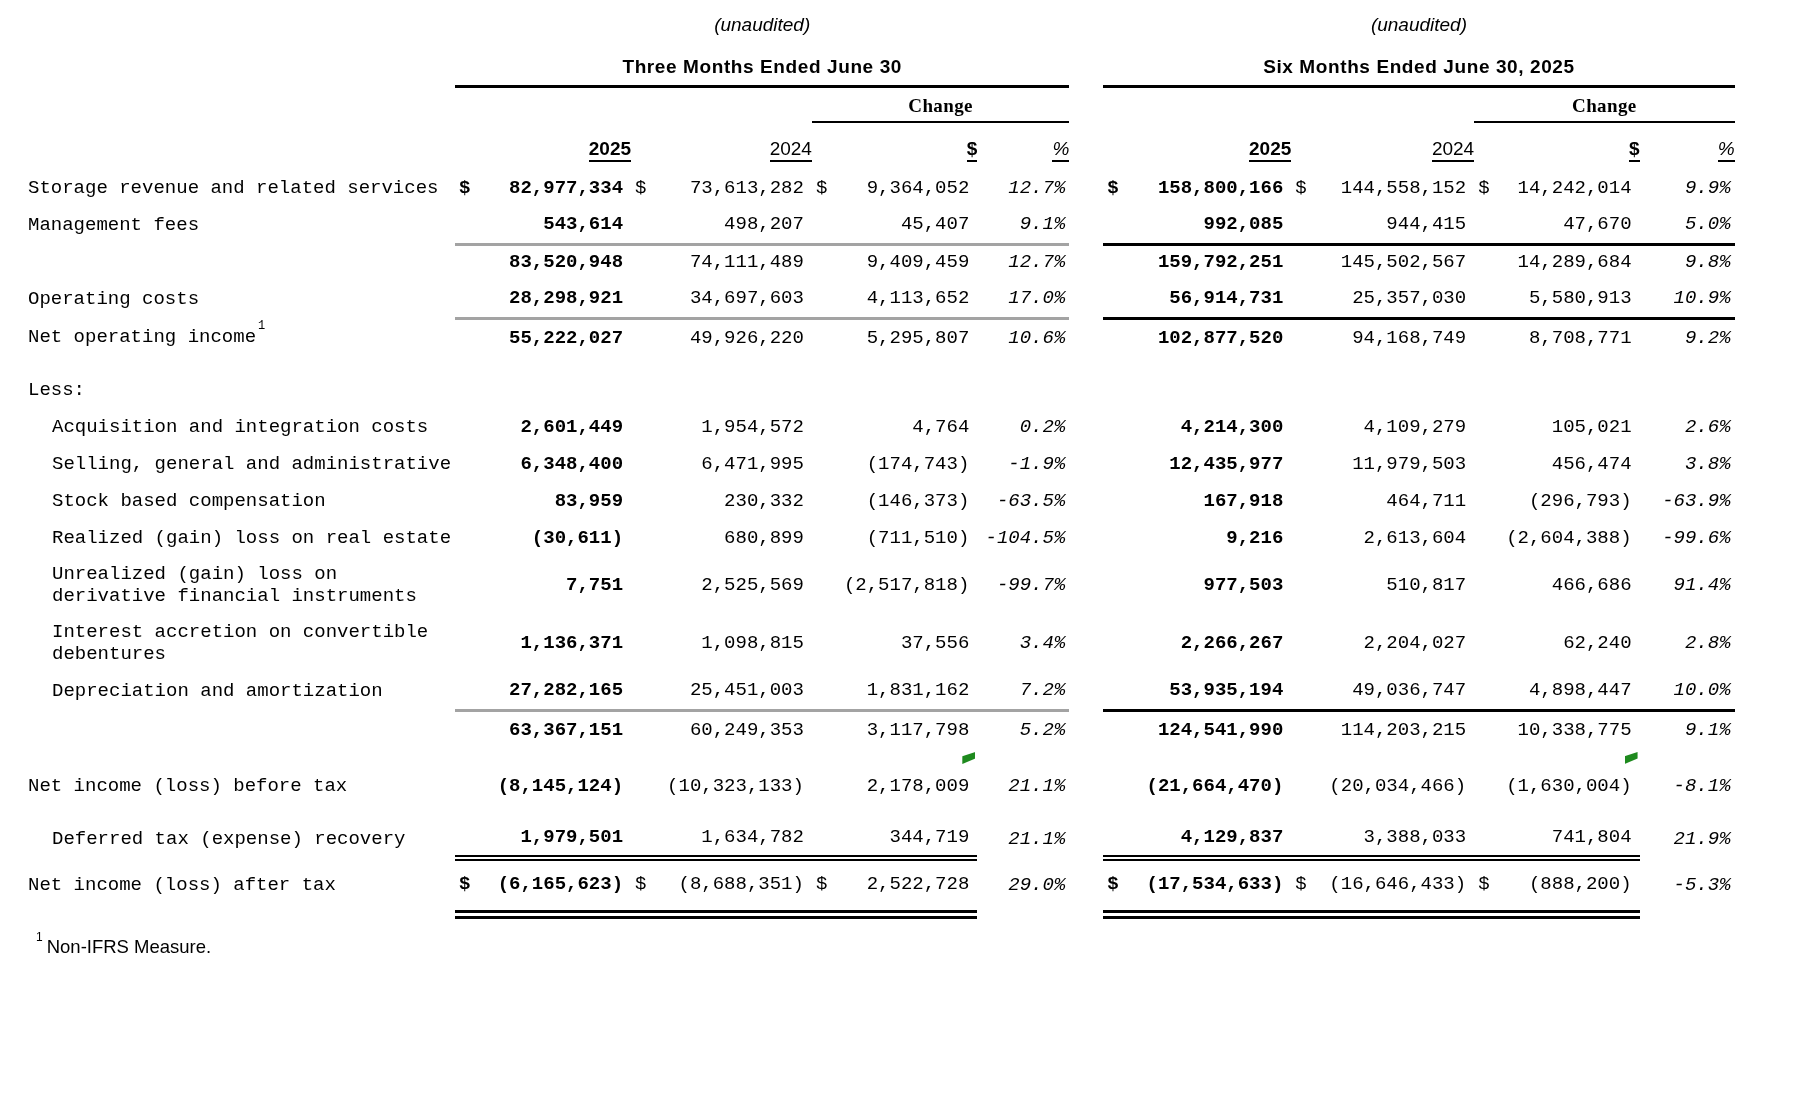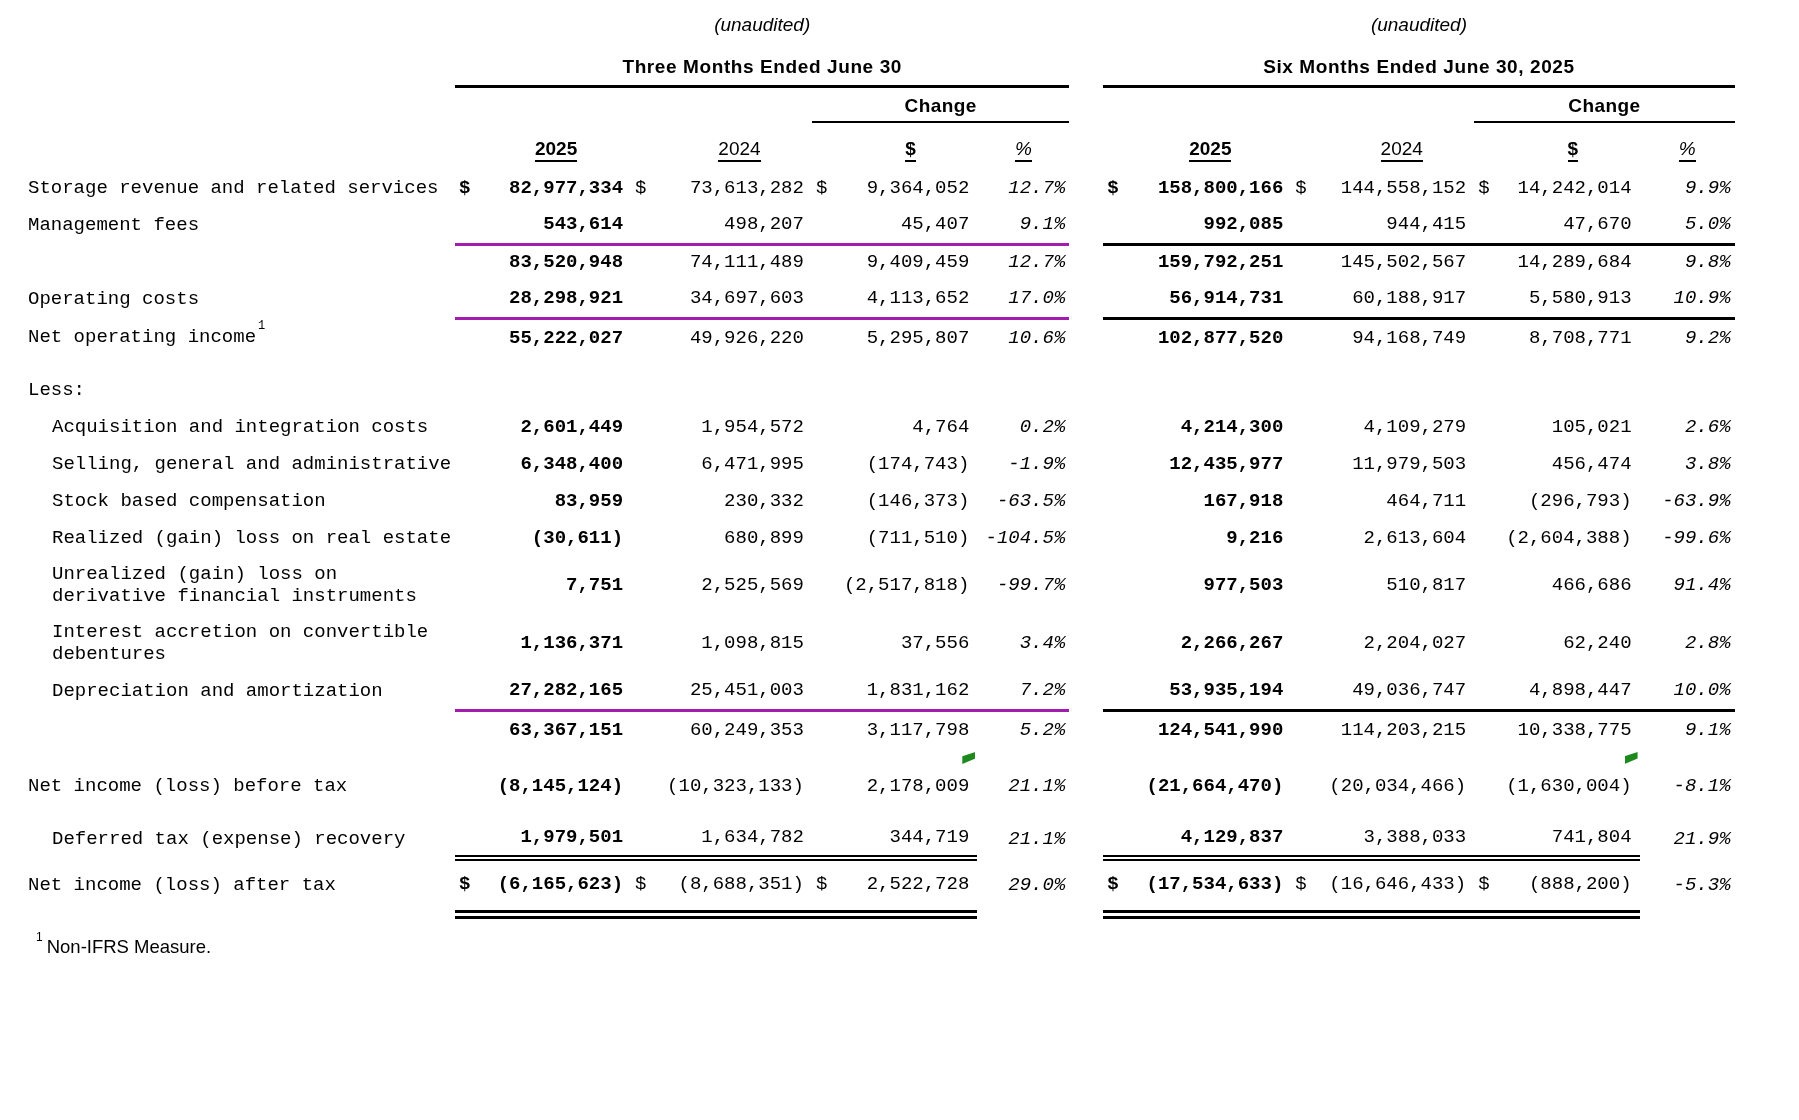--- a/index.html
+++ b/index.html
@@ -17,28 +17,28 @@
   .pct{text-align:right;padding-right:4px;font-style:italic;}
   .gap{}
   sup.sup{font-size:12px;position:relative;top:-6px;margin-left:2px;}
   
   .title-cell{font-weight:bold;letter-spacing:.6px;border-bottom:3px solid #000;padding-bottom:7px;}
   .unaud-cell{font-style:italic;padding-bottom:8px;}
   .change-cell{font-weight:bold;border-bottom:2px solid #000;padding-bottom:4px;letter-spacing:.4px;}
   .u{border-bottom:2px solid #000;padding-bottom:1px;}
   tr.hr-unaud{height:34px;}
   tr.hr-title{height:42px;}
-  tr.hr-change{height:36px;}
+  tr.hr-change{height:36px;font-family:Liberation Serif, serif;}
   tr.hr-cols{height:48px;}
-  tr.hr-cols td{padding-bottom:10px;}
+  tr.hr-cols td{padding-bottom:10px;text-align:right;}
   
   tbody tr{height:37px;font-family:Liberation Mono, monospace;}
   tr.two{height:58px;}
   tr.tall{height:40px;}
-  tr.rt td:nth-child(n+2):nth-child(-n+8){border-top:3px solid #a21caf;}
+  tr.rt td:nth-child(n+2):nth-child(-n+8){border-top:3px solid #a3a3a3;}
   tr.rt td:nth-child(n+10):nth-child(-n+16){border-top:3px solid #000;}
   tr.rt td:nth-child(8),tr.rt td:nth-child(16){border-top:none;}
   tr.dt td:nth-child(n+2):nth-child(-n+7){border-top:6px double #000;}
   tr.dt td:nth-child(n+10):nth-child(-n+15){border-top:6px double #000;}
   tr.db td:nth-child(n+2):nth-child(-n+7){border-bottom:9px double #000;}
   tr.db td:nth-child(n+10):nth-child(-n+15){border-bottom:9px double #000;}
   tr.dt td{padding-top:8px;}
   tr.db td{padding-bottom:9px;}
   tr.niat{height:56px;}
   .flag{position:absolute;top:-16px;right:2px;width:13px;height:12px;display:block;
@@ -168,21 +168,21 @@
         <td class="num b">28,298,921</td>
         <td class="cur"></td>
         <td class="num">34,697,603</td>
         <td class="cur"></td>
         <td class="num">4,113,652</td>
         <td class="pct">17.0%</td>
         <td class="gap"></td>
         <td class="cur b"></td>
         <td class="num b">56,914,731</td>
         <td class="cur"></td>
-        <td class="num">60,188,917</td>
+        <td class="num">25,357,030</td>
         <td class="cur"></td>
         <td class="num">5,580,913</td>
         <td class="pct">10.9%</td>
       </tr>
       <tr class="rt tall">
         <td class="lbl">Net operating income<sup class="sup">1</sup></td>
         <td class="cur b"></td>
         <td class="num b">55,222,027</td>
         <td class="cur"></td>
         <td class="num">49,926,220</td>

